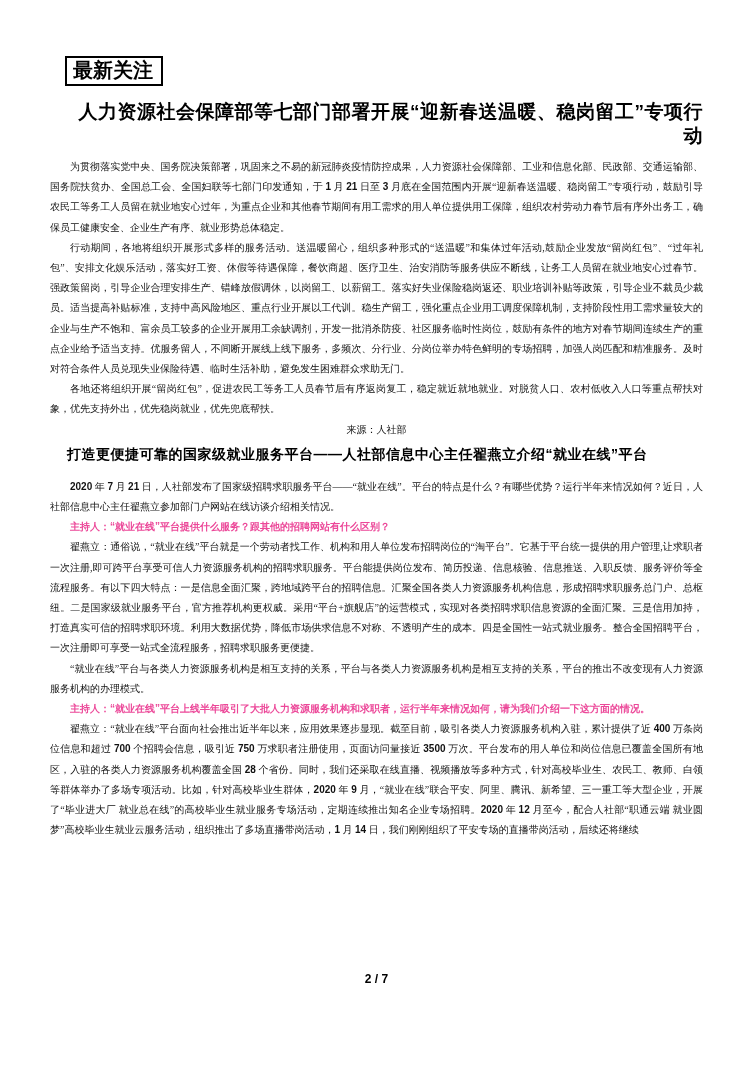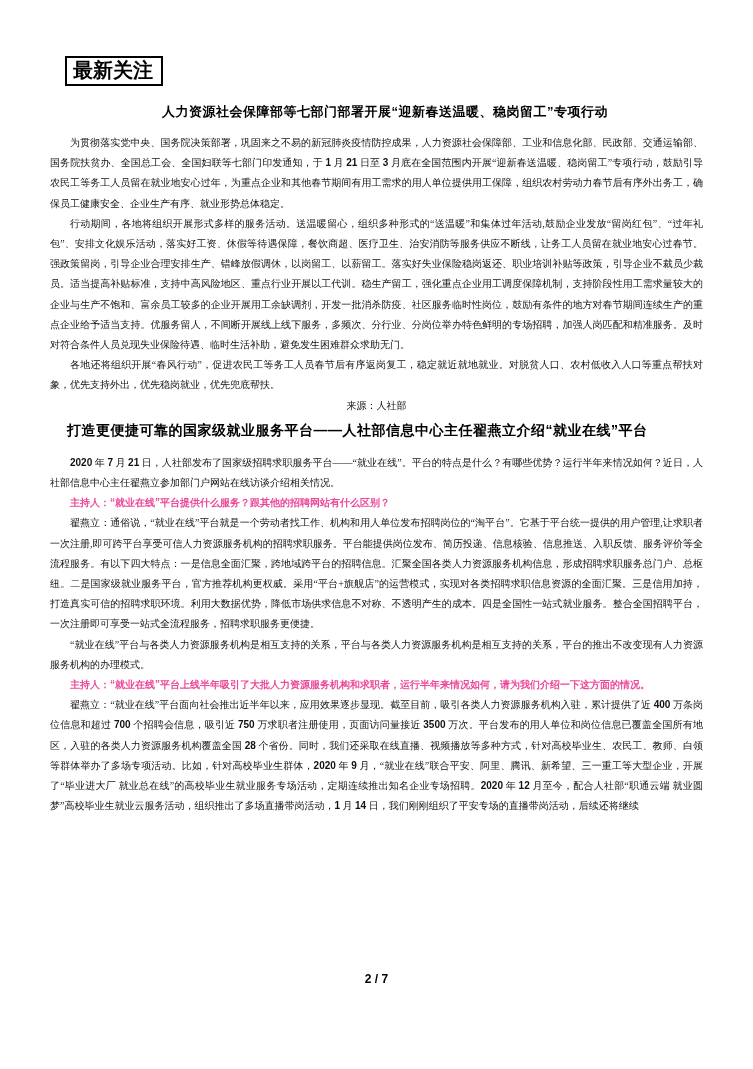--- a/index.html
+++ b/index.html
@@ -31,25 +31,25 @@
     font-family: "Liberation Sans", sans-serif;
     font-weight: bold;
     font-size: 20px;
     line-height: 24px;
     color: #000;
   }
   h1.art-title {
     margin: 14px 0 9px 17px;
     font-family: "Liberation Sans", sans-serif;
     font-weight: bold;
-    font-size: 13px;
+    font-size: 19px;
     line-height: 24px;
     color: #000;
     letter-spacing: 0.5px;
-    text-align: center;
+    text-align: right;
   }
   h1.art-title.two-line {
     margin: -8px 0 0 17px;
     font-size: 14px;
     line-height: 45px;
     text-align: justify;
   }
   p.bd {
     margin: 0;
     font-size: 10px;
@@ -91,21 +91,21 @@
   <div class="badge">
     <span>最新关注</span>
   </div>
 
   <h1 class="art-title">人力资源社会保障部等七部门部署开展“迎新春送温暖、稳岗留工”专项行动</h1>
 
   <p class="bd digitbold">为贯彻落实党中央、国务院决策部署，巩固来之不易的新冠肺炎疫情防控成果，人力资源社会保障部、工业和信息化部、民政部、交通运输部、国务院扶贫办、全国总工会、全国妇联等七部门印发通知，于 <b>1</b> 月 <b>21</b> 日至 <b>3</b> 月底在全国范围内开展“迎新春送温暖、稳岗留工”专项行动，鼓励引导农民工等务工人员留在就业地安心过年，为重点企业和其他春节期间有用工需求的用人单位提供用工保障，组织农村劳动力春节后有序外出务工，确保员工健康安全、企业生产有序、就业形势总体稳定。</p>
 
   <p class="bd digitbold">行动期间，各地将组织开展形式多样的服务活动。送温暖留心，组织多种形式的“送温暖”和集体过年活动,鼓励企业发放“留岗红包”、“过年礼包”、安排文化娱乐活动，落实好工资、休假等待遇保障，餐饮商超、医疗卫生、治安消防等服务供应不断线，让务工人员留在就业地安心过春节。强政策留岗，引导企业合理安排生产、错峰放假调休，以岗留工、以薪留工。落实好失业保险稳岗返还、职业培训补贴等政策，引导企业不裁员少裁员。适当提高补贴标准，支持中高风险地区、重点行业开展以工代训。稳生产留工，强化重点企业用工调度保障机制，支持阶段性用工需求量较大的企业与生产不饱和、富余员工较多的企业开展用工余缺调剂，开发一批消杀防疫、社区服务临时性岗位，鼓励有条件的地方对春节期间连续生产的重点企业给予适当支持。优服务留人，不间断开展线上线下服务，多频次、分行业、分岗位举办特色鲜明的专场招聘，加强人岗匹配和精准服务。及时对符合条件人员兑现失业保险待遇、临时生活补助，避免发生困难群众求助无门。</p>
 
-  <p class="bd digitbold">各地还将组织开展“春风行动”，促进农民工等务工人员春节后有序返岗复工，稳定就近就地就业。对脱贫人口、农村低收入人口等重点帮扶对象，优先支持外出，优先稳岗就业，优先兜底帮扶。</p>
+  <p class="bd digitbold">各地还将组织开展“留岗红包”，促进农民工等务工人员春节后有序返岗复工，稳定就近就地就业。对脱贫人口、农村低收入人口等重点帮扶对象，优先支持外出，优先稳岗就业，优先兜底帮扶。</p>
 
   <p class="src">来源：人社部</p>
 
   <h1 class="art-title two-line">打造更便捷可靠的国家级就业服务平台——人社部信息中心主任翟燕立介绍“就业在线”平台</h1>
 
   <p class="bd digitbold"><b>2020</b> 年 <b>7</b> 月 <b>21</b> 日，人社部发布了国家级招聘求职服务平台——“就业在线”。平台的特点是什么？有哪些优势？运行半年来情况如何？近日，人社部信息中心主任翟燕立参加部门户网站在线访谈介绍相关情况。</p>
 
   <p class="bd q">主持人：“就业在线”平台提供什么服务？跟其他的招聘网站有什么区别？</p>
 
   <p class="bd digitbold">翟燕立：通俗说，“就业在线”平台就是一个劳动者找工作、机构和用人单位发布招聘岗位的“淘平台”。它基于平台统一提供的用户管理,让求职者一次注册,即可跨平台享受可信人力资源服务机构的招聘求职服务。平台能提供岗位发布、简历投递、信息核验、信息推送、入职反馈、服务评价等全流程服务。有以下四大特点：一是信息全面汇聚，跨地域跨平台的招聘信息。汇聚全国各类人力资源服务机构信息，形成招聘求职服务总门户、总枢纽。二是国家级就业服务平台，官方推荐机构更权威。采用“平台+旗舰店”的运营模式，实现对各类招聘求职信息资源的全面汇聚。三是信用加持，打造真实可信的招聘求职环境。利用大数据优势，降低市场供求信息不对称、不透明产生的成本。四是全国性一站式就业服务。整合全国招聘平台，一次注册即可享受一站式全流程服务，招聘求职服务更便捷。</p>

